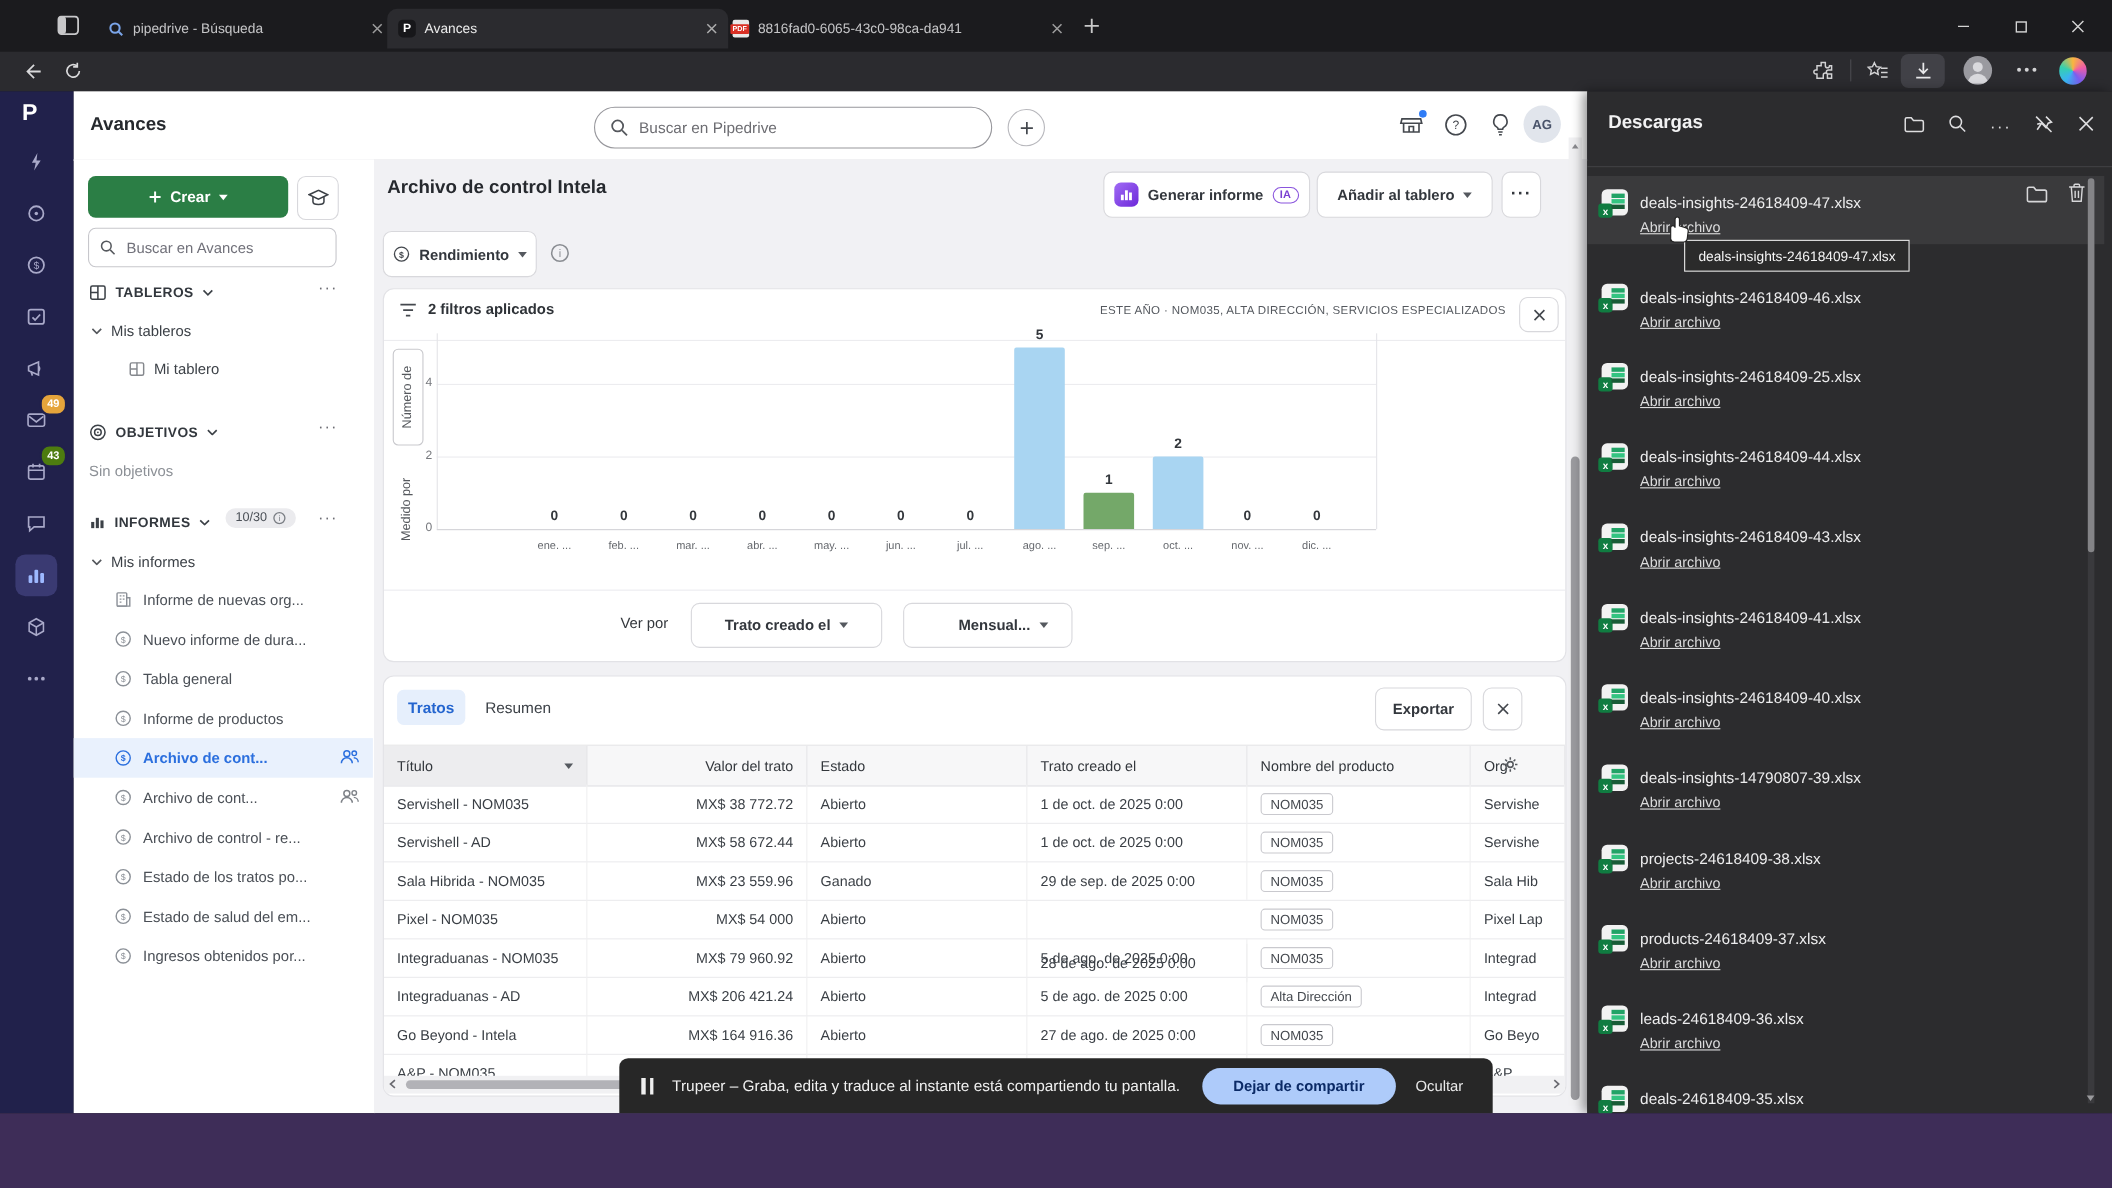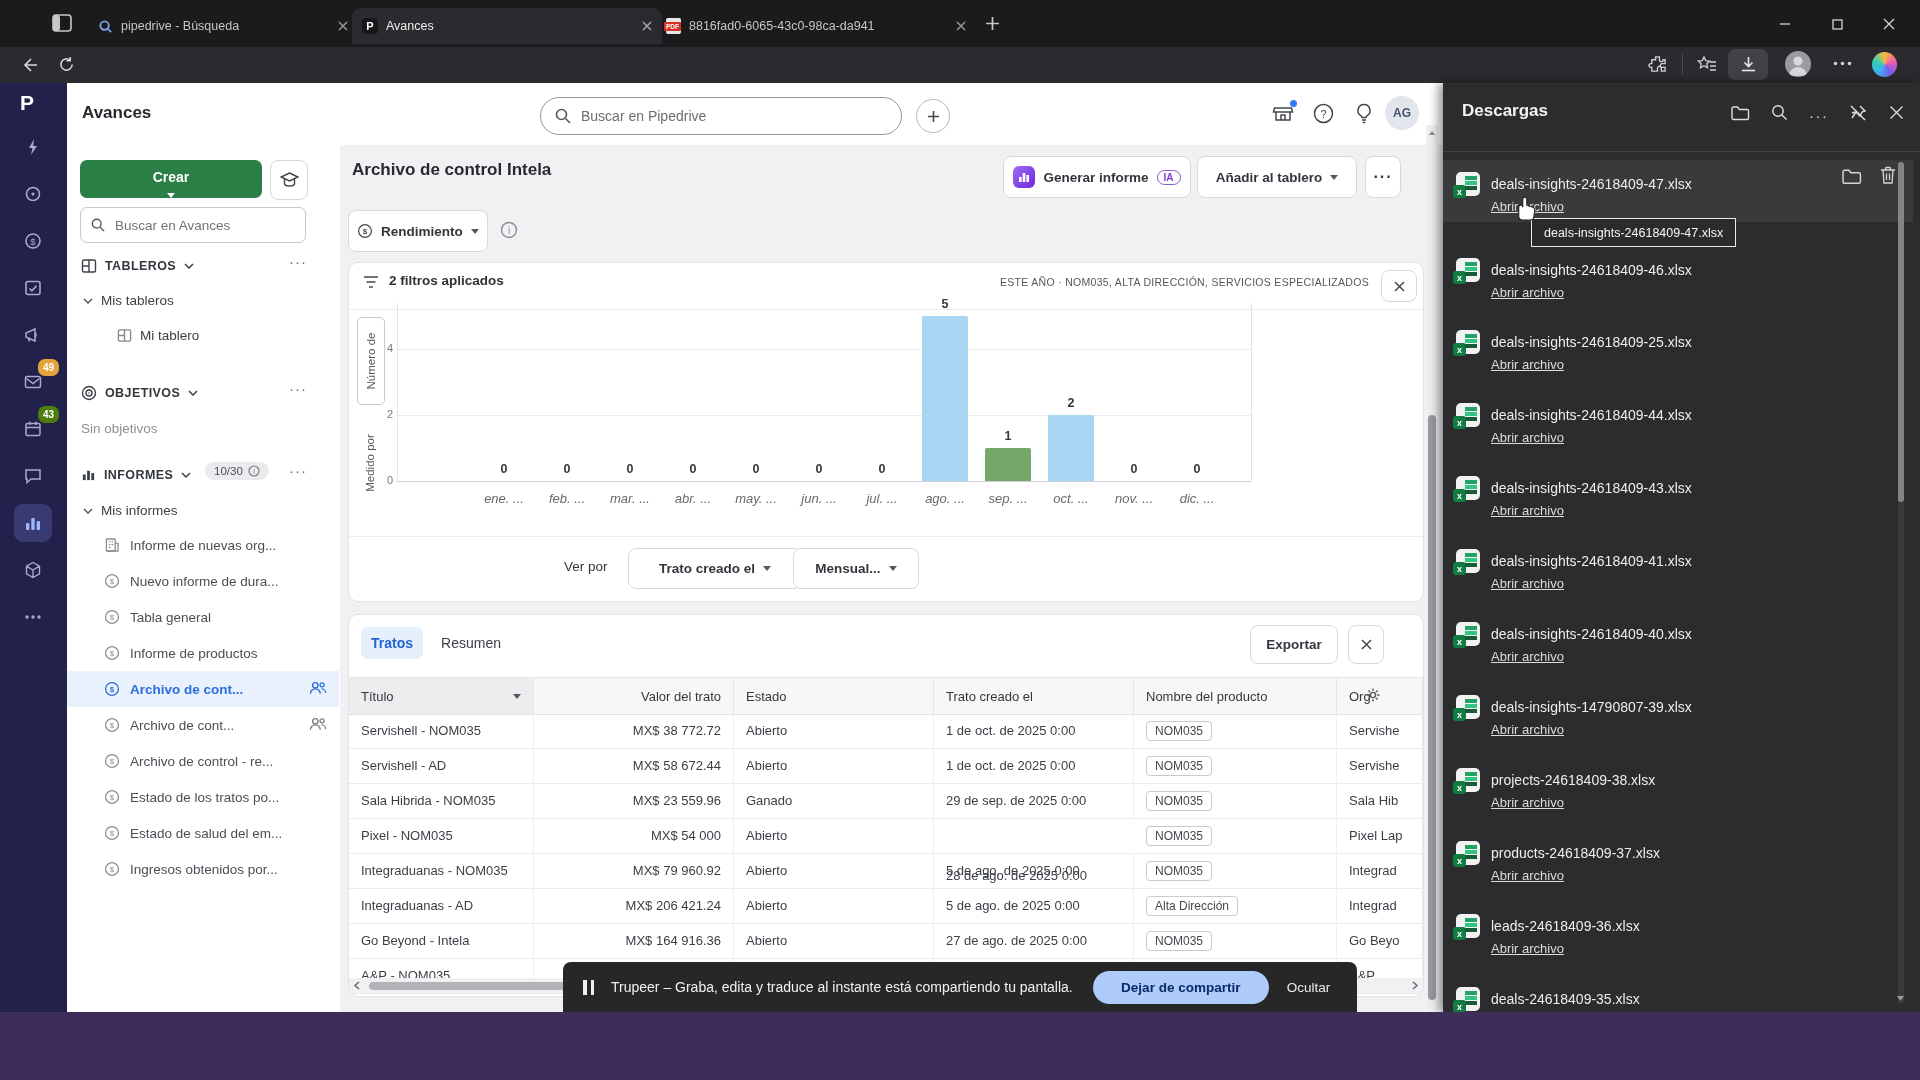--- a/index.html
+++ b/index.html
@@ -44,21 +44,21 @@
   .sideitem{font-size:13.5px;color:#3c4147;display:flex;align-items:center;gap:8px;}
   .report-item{position:relative;height:36px;display:flex;align-items:center;gap:10px;padding-left:37px;
     font-size:13.5px;color:#4a4f56;}
   .report-item.selected{background:#e9f1fd;color:#2b6fde;font-weight:bold;}
   .report-item .ppl{position:absolute;right:12px;top:10px;}
   .card{background:#fff;border:1px solid #e2e2e6;border-radius:10px;}
   .capstext{font-size:10.5px;color:#54585e;letter-spacing:.3px;}
   .gridline{position:absolute;height:1px;background:#ececef;}
   .bar{position:absolute;border-radius:2px 2px 0 0;}
   .barlabel{position:absolute;font-size:12.5px;font-weight:bold;color:#33373c;transform:translateX(-50%);}
-  .month{position:absolute;font-size:13px;color:#66696e;transform:translateX(-50%);white-space:nowrap;font-style:italic;}
+  .month{position:absolute;font-size:10px;color:#66696e;transform:translateX(-50%);white-space:nowrap;}
   .ytick{position:absolute;font-size:11px;color:#77797e;width:40px;text-align:right;}
   .vlabel{position:absolute;display:flex;align-items:center;justify-content:center;
     transform:rotate(-90deg);font-size:11.5px;color:#55585d;white-space:nowrap;}
   .th{position:absolute;top:0;height:36px;display:flex;align-items:center;padding:0 12px;
     font-size:13px;color:#33373c;border-right:1px solid #e6e6e9;box-sizing:border-box;}
   .td{position:absolute;display:flex;align-items:center;padding:0 12px;font-size:13px;color:#3a3f45;
     border-right:1px solid #efeff1;box-sizing:border-box;overflow:hidden;white-space:nowrap;text-align:right;}
   .trow{position:absolute;left:0;width:1074px;height:35px;border-bottom:1px solid #ebebee;}
   .prodpill{border:1px solid #c9c9ce;border-radius:4px;padding:2px 8px;font-size:12px;color:#44484e;background:#fff;white-space:nowrap;}
   .tabchip{border-radius:6px;font-size:14px;display:flex;align-items:center;justify-content:center;}
@@ -272,21 +272,21 @@
     <div class="abs" style="left:1287px;top:20px;">
         <svg width="20" height="21" viewBox="0 0 20 21">
           <path d="M10 1.5a6 6 0 0 1 3.2 11.1c-.7.5-1.2 1-1.2 1.9H8c0-.9-.5-1.4-1.2-1.9A6 6 0 0 1 10 1.5z" fill="none" stroke="#44484e" stroke-width="1.5"></path>
           <path d="M8 17h4M8.7 19.5h2.6" stroke="#44484e" stroke-width="1.4"></path>
         </svg>
       </div>
     <div class="abs" style="left:1318px;top:13px;width:34px;height:34px;border-radius:50%;background:#e1e5ec;display:flex;align-items:center;justify-content:center;font-size:12px;font-weight:bold;color:#49536a;">AG</div>
   </div>
 
   <div class="abs pdsidebar">
-    <div class="abs greenbtn" style="left:13px;top:15px;width:182px;height:38px;flex-direction:column;">
+    <div class="abs greenbtn" style="left:13px;top:15px;width:182px;height:38px;">
       <svg width="12" height="12" viewBox="0 0 12 12">
           <path d="M6 1v10M1 6h10" stroke="#fff" stroke-width="1.8"></path>
         </svg>
       <span>Crear</span>
       <span class="caret" style="border-top-color:#fff;"></span>
     </div>
     <div class="abs btn" style="left:203px;top:15px;width:36px;height:38px;">
       <svg width="19" height="16" viewBox="0 0 19 16">
           <path d="M9.5 1 18 5l-8.5 4L1 5z" fill="none" stroke="#3c4147" stroke-width="1.4"></path>
           <path d="M4.5 7v4.5c0 1.4 2.2 2.5 5 2.5s5-1.1 5-2.5V7" fill="none" stroke="#3c4147" stroke-width="1.4"></path>
@@ -555,21 +555,21 @@
         <div class="month" style="left: 785px; top: 228px;">nov. ...</div>
         <div class="barlabel" style="left: 848px; top: 199px;">0</div>
         <div class="month" style="left: 848px; top: 228px;">dic. ...</div>
       </div>
     <div class="abs" style="left:0;top:273px;width:1074px;height:1px;background:#ececef;"></div>
     <div class="abs" style="left:215px;top:296px;font-size:13.5px;color:#33373c;">Ver por</div>
     <div class="abs btn" style="left:279px;top:285px;width:172px;height:39px;">
       <span>Trato creado el</span>
         <span class="caret"></span>
     </div>
-    <div class="abs btn" style="left:444px;top:285px;width:124px;height:39px;">
+    <div class="abs btn" style="left:472px;top:285px;width:124px;height:39px;padding-left:28px;">
       <span>Mensual...</span>
         <span class="caret"></span>
     </div>
   </div>
 
   <div class="abs card" style="left:348px;top:614px;width:1074px;height:381px;overflow:hidden;">
     <div class="abs tabchip" style="left:12px;top:12px;width:62px;height:32px;background:#e6effc;color:#2465cf;font-weight:bold;">Tratos</div>
     <div class="abs tabchip" style="left:84px;top:12px;width:76px;height:32px;color:#3c4147;">Resumen</div>
     <div class="abs btn" style="left:901px;top:10px;width:86px;height:37px;">Exportar</div>
     <div class="abs btn" style="left:999px;top:10px;width:34px;height:37px;">

